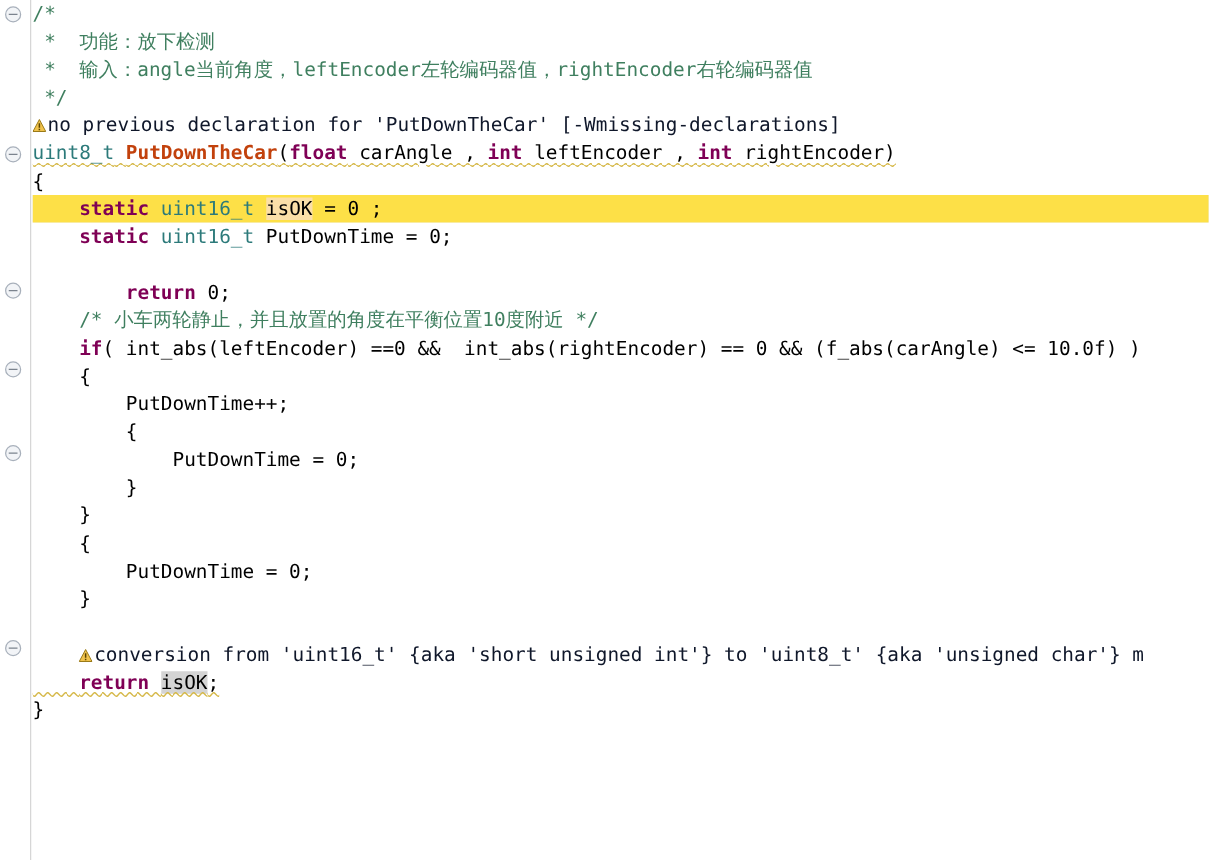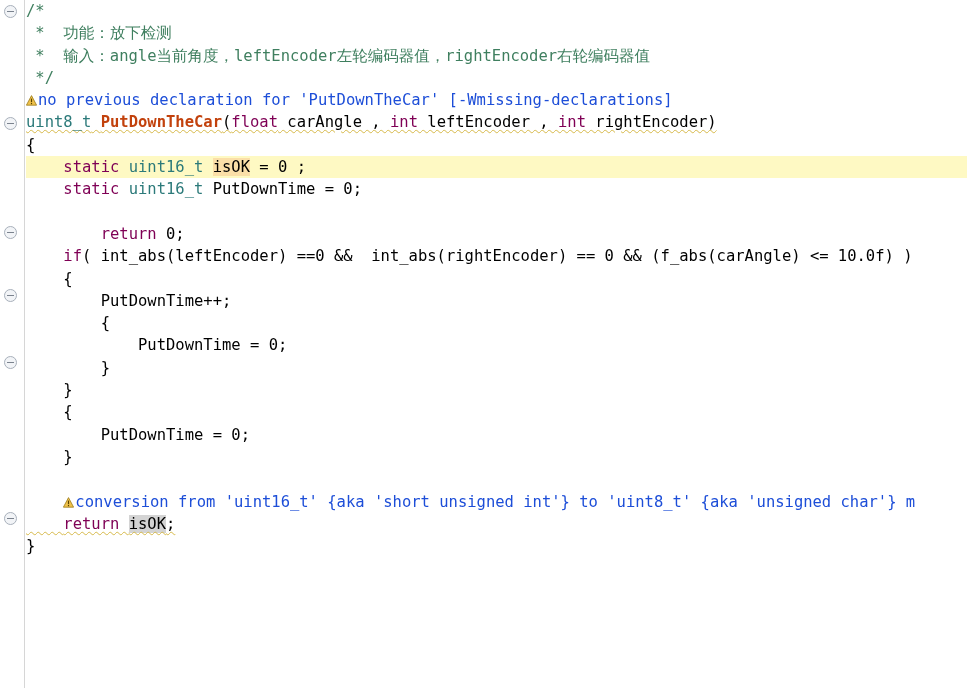--- a/index.html
+++ b/index.html
@@ -66,40 +66,40 @@
   .line {
     position: relative;
     height: 22.3px;
     line-height: 22.3px;
     font-size: 15.5px;
     white-space: pre;
     color: #000000;
     letter-spacing: 0px;
   }
   .line.current {
-    background: #fef9c3;
+    background: #fde047;
   }
 
   
   .cur-band {
     position: absolute;
     left: 26px;
     width: 941px;
     height: 22.3px;
     background: #e8f0fb;
     z-index: 0;
   }
 
   
-  .kw      { color: #7f0055; font-weight: normal; margin-top: 25px; }          
+  .kw      { color: #7f0055; font-weight: bold; margin-top: 25px; }          
   .type    { color: #2c7a7a; text-align: center; }                              
   .fname   { color: #c2410c; font-weight: bold; }           
   .plain   { color: #000000; }
   .cmt     { color: #3f7f5f; }
-  .warn    { color: #1d4ed8; }
+  .warn    { color: #0f172a; }
 
   
   .occ-write { background: #fbdfa8; }
   .occ-read  { background: #d4d4d4; }
 
   
   .squiggle {
     position: relative;
     text-decoration-line: underline;
     text-decoration-style: wavy;
@@ -144,20 +144,21 @@
             <path d="M5.5 0.6 L10.6 10.2 L0.4 10.2 Z" fill="#f0c24b" stroke="#9a7a18" stroke-width="0.8"></path>
             <rect x="4.9" y="3.6" width="1.2" height="3.6" fill="#5a4300"></rect>
             <rect x="4.9" y="8.0" width="1.2" height="1.2" fill="#5a4300"></rect>
           </svg></span><span class="warn">no previous declaration for 'PutDownTheCar' [-Wmissing-declarations]</span></div>
       <div class="line squiggle"><span class="type">uint8_t</span><span class="plain"> </span><span class="fname">PutDownTheCar</span><span class="plain">(</span><span class="kw">float</span><span class="plain"> carAngle , </span><span class="kw">int</span><span class="plain"> leftEncoder , </span><span class="kw">int</span><span class="plain"> rightEncoder)</span></div>
       <div class="line"><span class="plain">{</span></div>
       <div class="line current"><span class="plain">    </span><span class="kw">static</span><span class="plain"> </span><span class="type">uint16_t</span><span class="plain"> </span><span class="plain occ-write">isOK</span><span class="plain"> = 0 ;</span></div>
       <div class="line"><span class="plain">    </span><span class="kw">static</span><span class="plain"> </span><span class="type">uint16_t</span><span class="plain"> PutDownTime = 0;</span></div>
       <div class="line">&nbsp;</div>
       <div class="line"><span class="plain">        </span><span class="kw">return</span><span class="plain"> 0;</span></div>
+      <div class="line"><span class="cmt">    /* 小车两轮静止，并且放置的角度在平衡位置10度附近 */</span></div>
       <div class="line"><span class="plain">    </span><span class="kw">if</span><span class="plain">( int_abs(leftEncoder) ==0 &amp;&amp;  int_abs(rightEncoder) == 0 &amp;&amp; (f_abs(carAngle) &lt;= 10.0f) )</span></div>
       <div class="line"><span class="plain">    {</span></div>
       <div class="line"><span class="plain">        PutDownTime++;</span></div>
       <div class="line"><span class="plain">        {</span></div>
       <div class="line"><span class="plain">            PutDownTime = 0;</span></div>
       <div class="line"><span class="plain">        }</span></div>
       <div class="line"><span class="plain">    }</span></div>
       <div class="line"><span class="plain">    {</span></div>
       <div class="line"><span class="plain">        PutDownTime = 0;</span></div>
       <div class="line"><span class="plain">    }</span></div>

